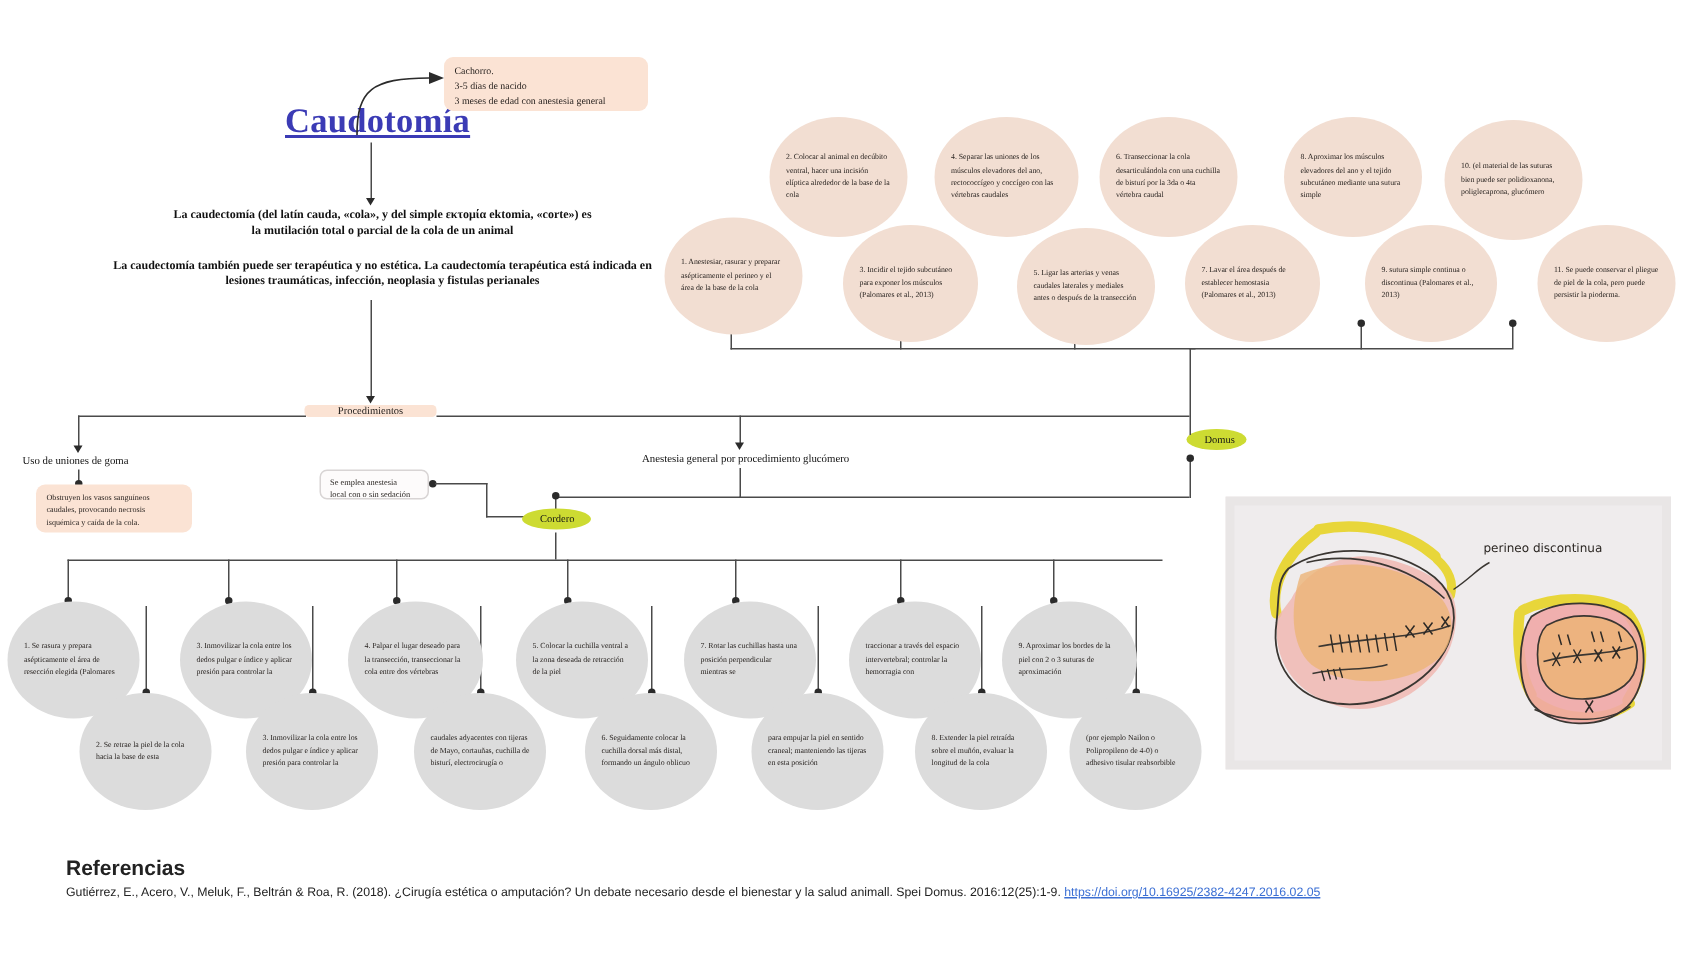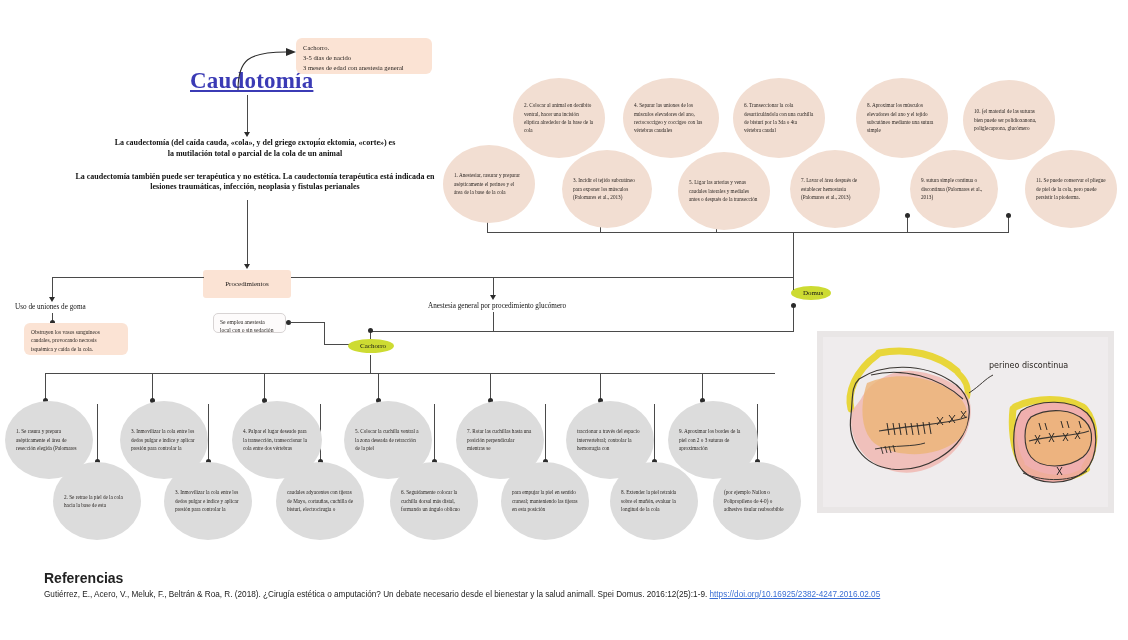--- a/index.html
+++ b/index.html
@@ -28,21 +28,21 @@
   
   .lead{
     position:absolute;left:70px;top:138px;width:370px;text-align:center;
     font-size:8px;font-weight:bold;line-height:1.35;color:#111;
   }
   .lead .it{}
   .lead .p2{margin-top:12px;}
 
   
   .chip{
-    position:absolute;font-size:7px;padding:10px 9px;box-sizing:border-box;
+    position:absolute;font-size:7px;padding:0 9px;box-sizing:border-box;
     text-align:center;white-space:nowrap;
   }
   .chip-peach{background:#fbe3d4;border-radius:3px;color:#1d1a18;}
   .chip-green{background:#cddb32;border-radius:50%;color:#141414;padding:3px 12px;}
 
   
   .blabel{
     position:absolute;font-size:7.2px;color:#111;white-space:nowrap;
   }
 
@@ -96,21 +96,21 @@
     <div>3-5 días de nacido</div>
     <div>3 meses de edad con anestesia general</div>
   </div>
 
   <svg style="position:absolute;left:230px;top:42px;width:70px;height:50px;">
     <path d="M8,48 C8,18 18,10 56,10" stroke="#2b2b2b" stroke-width="1.1" fill="none"></path>
     <polygon points="56,6 66,10 56,14" fill="#2b2b2b"></polygon>
   </svg>
 
   <div class="lead">
-    <div>La caudectomía (del caída cauda, «cola», y del griego εκτομία ektomia, «corte») es</div>
+    <div>La caudectomía (del latín cauda, «cola», y del simple εκτομία ektomia, «corte») es</div>
     <div class="it">la mutilación total o parcial de la cola de un animal</div>
     <div class="p2">La caudectomía también puede ser terapéutica y no estética. La caudectomía terapéutica está indicada en lesiones traumáticas, infección, neoplasia y fistulas perianales</div>
   </div>
 
   <div class="ln lnv" style="left:247px;top:95px;height:38px;"></div>
   <div class="arw" style="left:244px;top:132px;"></div>
 
   <div class="ln lnv" style="left:247px;top:200px;height:66px;"></div>
   <div class="arw" style="left:244px;top:264px;"></div>
 
@@ -143,21 +143,21 @@
 
   <div class="wnote" style="left:213px;top:313px;width:73px;height:20px;">
     <div>Se emplea anestesia</div>
     <div>local con o sin sedación</div>
   </div>
   <div class="dot" style="left:286px;top:320px;"></div>
   <div class="ln lnh" style="left:290px;top:322px;width:35px;"></div>
   <div class="ln lnv" style="left:324px;top:322px;height:23px;"></div>
   <div class="ln lnh" style="left:324px;top:344px;width:28px;"></div>
 
-  <div class="chip chip-green" style="left:348px;top:339px;width:46px;">Cachorro</div>
+  <div class="chip chip-green" style="left:348px;top:339px;width:46px;">Cordero</div>
   <div class="dot" style="left:368px;top:328px;"></div>
 
   <div class="chip chip-green" style="left:791px;top:286px;width:40px;">Domus</div>
   <div class="dot" style="left:791px;top:303px;"></div>
 
   <div class="ln lnh" style="left:487px;top:232px;width:310px;"></div>
   <div class="ln lnv" style="left:793px;top:232px;height:58px;"></div>
   <div class="ln lnv" style="left:487px;top:215px;height:18px;"></div>
   <div class="ln lnv" style="left:600px;top:215px;height:18px;"></div>
   <div class="ln lnv" style="left:716px;top:215px;height:18px;"></div>

